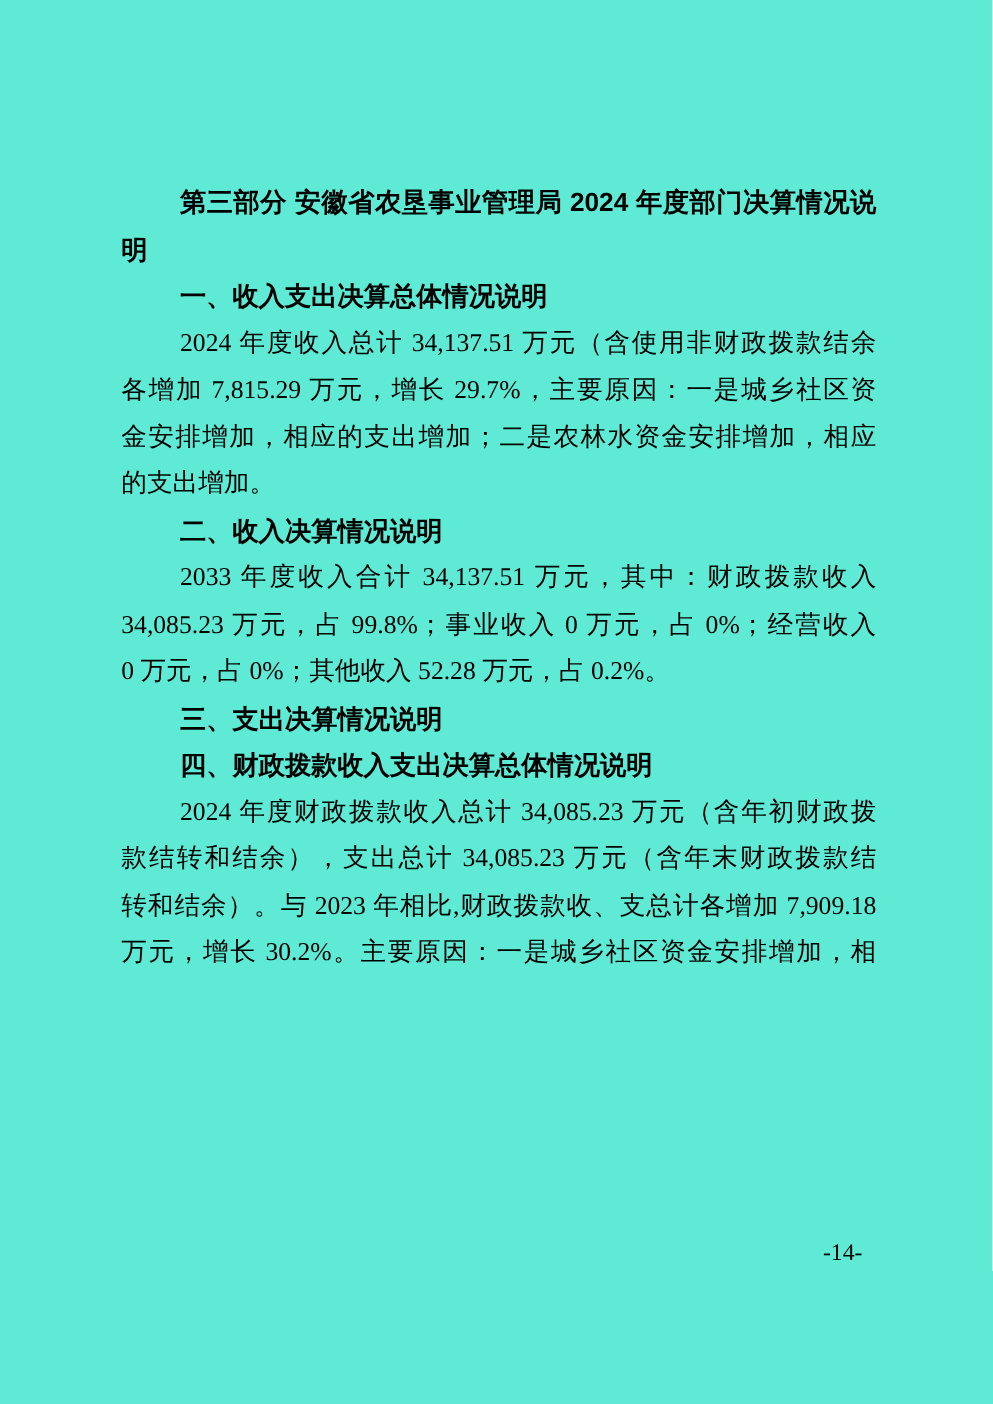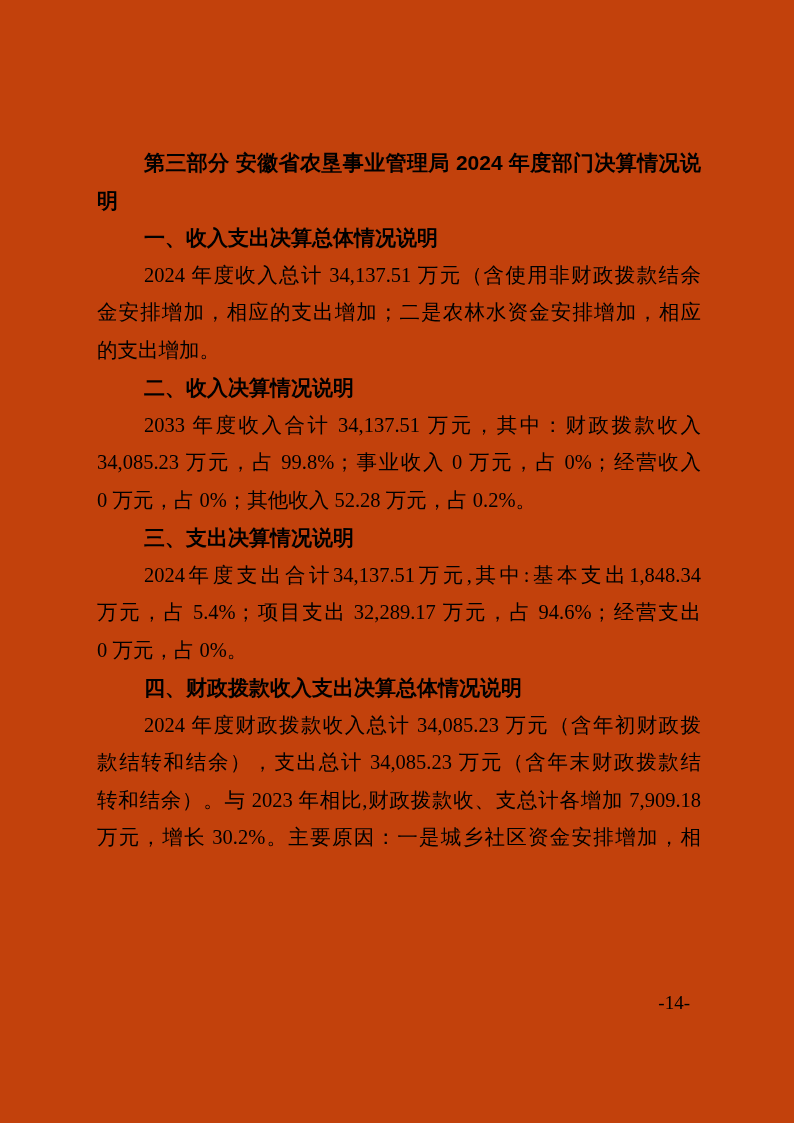--- a/index.html
+++ b/index.html
@@ -4,21 +4,21 @@
 <style>
   html, body {
     margin: 0;
     padding: 0;
     background: #ffffff;
   }
   .page {
     position: relative;
     width: 794px;
     height: 1123px;
-    background: #c2410c;
+    background: #5eead4;
     color: #000000;
     overflow: hidden;
     font-family: "Liberation Serif", "DejaVu Serif", serif;
   }
   .content {
     position: absolute;
     left: 97px;
     top: 144px;
     width: 604px;
   }
@@ -61,38 +61,34 @@
   <div class="content" id="content">
       <div class="block block-title">
         <div class="line indent justify">第三部分 安徽省农垦事业管理局 2024 年度部门决算情况说</div>
         <div class="line">明</div>
       </div>
       <div class="block block-heading">
         <div class="line indent">一、收入支出决算总体情况说明</div>
       </div>
       <div class="block block-paragraph">
         <div class="line indent justify">2024 年度收入总计 34,137.51 万元（含使用非财政拨款结余</div>
+        <div class="line justify">各增加 7,815.29 万元，增长 29.7%，主要原因：一是城乡社区资</div>
         <div class="line justify">金安排增加，相应的支出增加；二是农林水资金安排增加，相应</div>
         <div class="line">的支出增加。</div>
       </div>
       <div class="block block-heading">
         <div class="line indent">二、收入决算情况说明</div>
       </div>
       <div class="block block-paragraph">
         <div class="line indent justify">2033 年度收入合计 34,137.51 万元，其中：财政拨款收入</div>
         <div class="line justify">34,085.23 万元，占 99.8%；事业收入 0 万元，占 0%；经营收入</div>
         <div class="line">0 万元，占 0%；其他收入 52.28 万元，占 0.2%。</div>
       </div>
       <div class="block block-heading">
         <div class="line indent">三、支出决算情况说明</div>
-      </div>
-      <div class="block block-paragraph">
-        <div class="line indent justify">2024年度支出合计34,137.51万元,其中:基本支出1,848.34</div>
-        <div class="line justify">万元，占 5.4%；项目支出 32,289.17 万元，占 94.6%；经营支出</div>
-        <div class="line">0 万元，占 0%。</div>
       </div>
       <div class="block block-heading">
         <div class="line indent">四、财政拨款收入支出决算总体情况说明</div>
       </div>
       <div class="block block-paragraph">
         <div class="line indent justify">2024 年度财政拨款收入总计 34,085.23 万元（含年初财政拨</div>
         <div class="line justify">款结转和结余），支出总计 34,085.23 万元（含年末财政拨款结</div>
         <div class="line justify">转和结余）。与 2023 年相比,财政拨款收、支总计各增加 7,909.18</div>
         <div class="line justify">万元，增长 30.2%。主要原因：一是城乡社区资金安排增加，相</div>
       </div>

